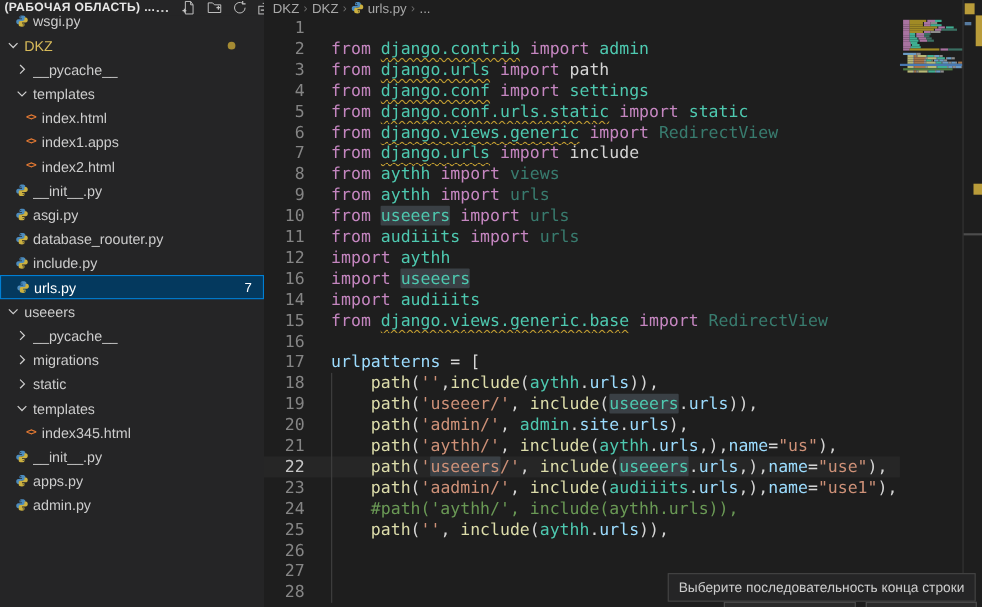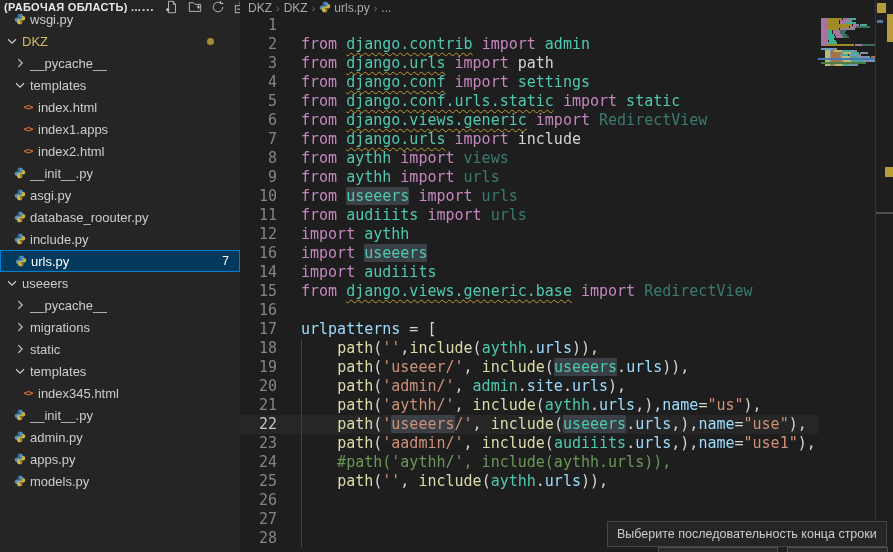--- a/index.html
+++ b/index.html
@@ -220,39 +220,30 @@
           </span>
           <span class="lbl">__init__.py</span>
         </div>
         <div class="row" style="padding-left: 12px;">
           <span class="slot">
             <svg width="12" height="12" viewBox="0 0 16 16">
               <path fill="#4b8bbe" d="M8 1C6 1 5 1.8 5 3v2h3v1H3.5C2 6 1 7.3 1 9s1 3 2.5 3H5v-2c0-1.4 1.2-2 2.5-2H10c1 0 2-.8 2-2V3c0-1.2-1.5-2-4-2zM6.5 2.4a.7.7 0 1 1 0 1.4.7.7 0 0 1 0-1.4z"></path>
               <path fill="#ccb140" d="M8 15c2 0 3-.8 3-2v-2H8v-1h4.5c1.5 0 2.5-1.3 2.5-3S14 4 12.5 4H11v2c0 1.4-1.2 2-2.5 2H6c-1 0-2 .8-2 2v3c0 1.2 1.5 2 4 2zm1.5-1.4a.7.7 0 1 1 0-1.4.7.7 0 0 1 0 1.4z"></path>
             </svg>
           </span>
+          <span class="lbl">apps.py</span>
+        </div>
+        <div class="row" style="padding-left: 12px;">
+          <span class="slot">
+            <svg width="12" height="12" viewBox="0 0 16 16">
+              <path fill="#4b8bbe" d="M8 1C6 1 5 1.8 5 3v2h3v1H3.5C2 6 1 7.3 1 9s1 3 2.5 3H5v-2c0-1.4 1.2-2 2.5-2H10c1 0 2-.8 2-2V3c0-1.2-1.5-2-4-2zM6.5 2.4a.7.7 0 1 1 0 1.4.7.7 0 0 1 0-1.4z"></path>
+              <path fill="#ccb140" d="M8 15c2 0 3-.8 3-2v-2H8v-1h4.5c1.5 0 2.5-1.3 2.5-3S14 4 12.5 4H11v2c0 1.4-1.2 2-2.5 2H6c-1 0-2 .8-2 2v3c0 1.2 1.5 2 4 2zm1.5-1.4a.7.7 0 1 1 0-1.4.7.7 0 0 1 0 1.4z"></path>
+            </svg>
+          </span>
           <span class="lbl">admin.py</span>
-        </div>
-        <div class="row" style="padding-left: 12px;">
-          <span class="slot">
-            <svg width="12" height="12" viewBox="0 0 16 16">
-              <path fill="#4b8bbe" d="M8 1C6 1 5 1.8 5 3v2h3v1H3.5C2 6 1 7.3 1 9s1 3 2.5 3H5v-2c0-1.4 1.2-2 2.5-2H10c1 0 2-.8 2-2V3c0-1.2-1.5-2-4-2zM6.5 2.4a.7.7 0 1 1 0 1.4.7.7 0 0 1 0-1.4z"></path>
-              <path fill="#ccb140" d="M8 15c2 0 3-.8 3-2v-2H8v-1h4.5c1.5 0 2.5-1.3 2.5-3S14 4 12.5 4H11v2c0 1.4-1.2 2-2.5 2H6c-1 0-2 .8-2 2v3c0 1.2 1.5 2 4 2zm1.5-1.4a.7.7 0 1 1 0-1.4.7.7 0 0 1 0 1.4z"></path>
-            </svg>
-          </span>
-          <span class="lbl">apps.py</span>
-        </div>
-        <div class="row" style="padding-left: 12px;">
-          <span class="slot">
-            <svg width="12" height="12" viewBox="0 0 16 16">
-              <path fill="#4b8bbe" d="M8 1C6 1 5 1.8 5 3v2h3v1H3.5C2 6 1 7.3 1 9s1 3 2.5 3H5v-2c0-1.4 1.2-2 2.5-2H10c1 0 2-.8 2-2V3c0-1.2-1.5-2-4-2zM6.5 2.4a.7.7 0 1 1 0 1.4.7.7 0 0 1 0-1.4z"></path>
-              <path fill="#ccb140" d="M8 15c2 0 3-.8 3-2v-2H8v-1h4.5c1.5 0 2.5-1.3 2.5-3S14 4 12.5 4H11v2c0 1.4-1.2 2-2.5 2H6c-1 0-2 .8-2 2v3c0 1.2 1.5 2 4 2zm1.5-1.4a.7.7 0 1 1 0-1.4.7.7 0 0 1 0 1.4z"></path>
-            </svg>
-          </span>
-          <span class="lbl">models.py</span>
         </div>
       </div>
     <div class="sb-header">
       <span class="sb-title">(РАБОЧАЯ ОБЛАСТЬ) ...</span>
       <span class="sb-actions" id="sb-actions">
         <span class="more act">…</span>
       <span class="act">
             <svg width="14" height="14" viewBox="0 0 16 16" stroke="#c5c5c5" fill="none">
               <path d="M9.5 1.5H4v13h8V5l-2.5-3.5z"></path>
               <path d="M9.5 1.5V5H12"></path>

